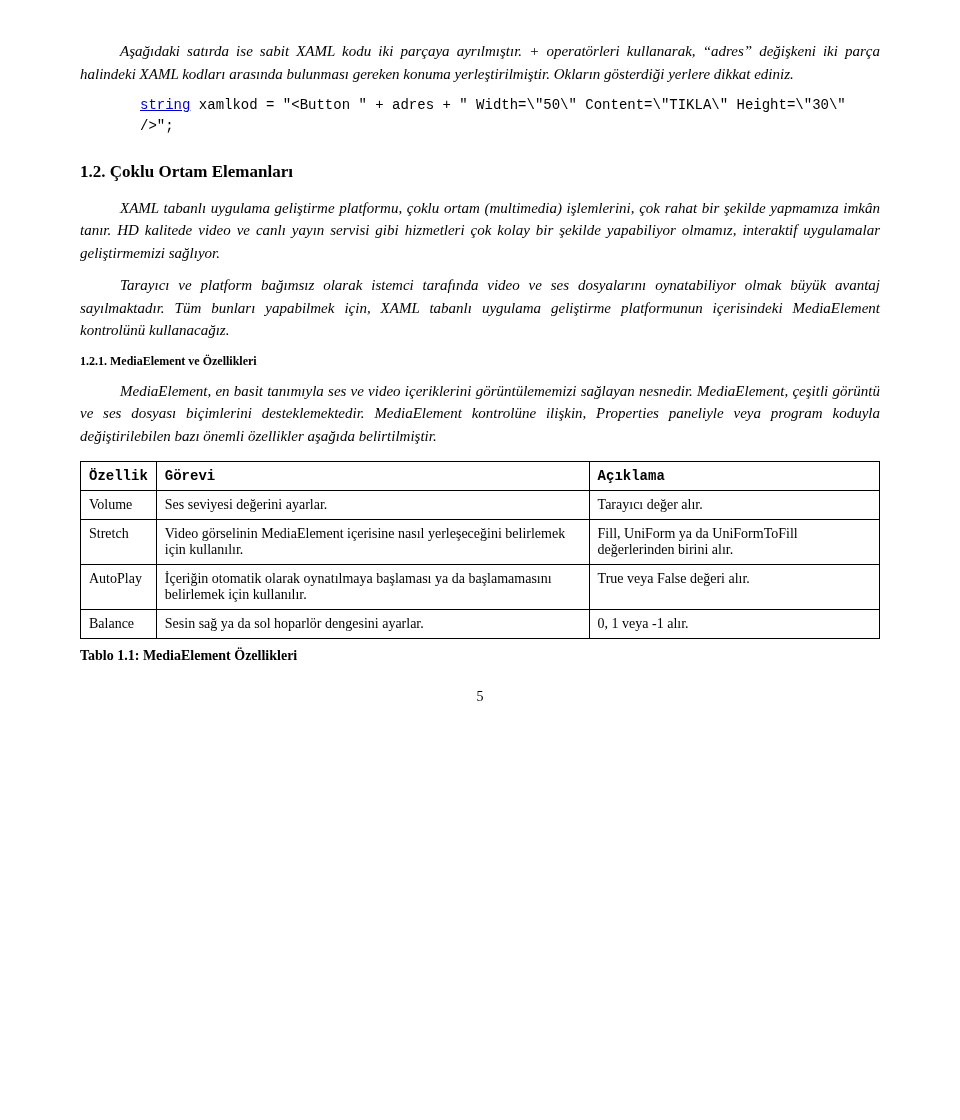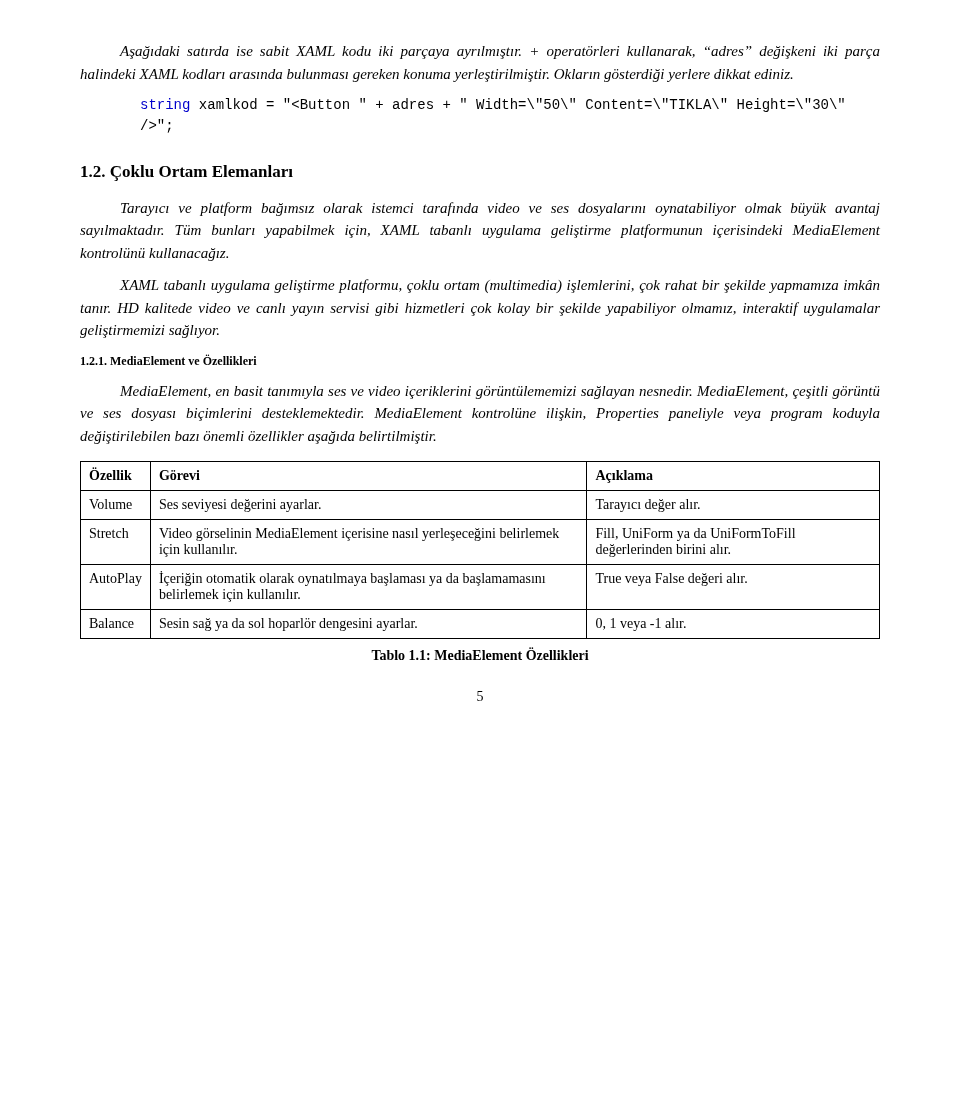--- a/index.html
+++ b/index.html
@@ -22,20 +22,21 @@
       margin-bottom: 10px;
     }
     .code-line {
       margin: 10px 0 16px 60px;
       font-family: "Courier New", Courier, monospace;
       font-size: 14px;
       line-height: 1.5;
     }
     .code-keyword {
       color: #0000cc;
+      text-decoration: underline;
     }
     .section-heading {
       font-size: 17px;
       font-weight: bold;
       margin: 22px 0 12px 0;
     }
     .subsection-heading {
       font-size: 12px;
       font-weight: bold;
       margin: 2px 0 10px 0;
@@ -53,23 +54,24 @@
     }
     table th, table td {
       border: 1px solid #000;
       padding: 6px 8px;
       vertical-align: top;
       text-align: left;
     }
     table th {
       font-weight: bold;
       background: #fff;
+      font-family: Liberation Mono, monospace;
     }
     .table-caption {
-      text-align: center;
+      text-align: left;
       font-weight: bold;
       font-size: 14px;
       margin-top: 4px;
       margin-bottom: 10px;
     }
     .page-number {
       text-align: center;
       font-size: 14px;
       margin-top: 20px;
     }
@@ -81,23 +83,23 @@
 
   <p class="indent">Aşağıdaki satırda ise sabit XAML kodu iki parçaya ayrılmıştır. + operatörleri kullanarak, “adres” değişkeni iki parça halindeki XAML kodları arasında bulunması gereken konuma yerleştirilmiştir. Okların gösterdiği yerlere dikkat ediniz.</p>
 
   <div class="code-line">
     <span class="code-keyword">string</span>
     <span> xamlkod = "&lt;Button " + adres + " Width=\"50\" Content=\"TIKLA\" Height=\"30\" /&gt;";</span>
   </div>
 
   <p class="section-heading">1.2. Çoklu Ortam Elemanları</p>
 
+  <p class="indent">XAML tabanlı uygulama geliştirme platformu, çoklu ortam (multimedia) işlemlerini, çok rahat bir şekilde yapmamıza imkân tanır. HD kalitede video ve canlı yayın servisi gibi hizmetleri çok kolay bir şekilde yapabiliyor olmamız, interaktif uygulamalar geliştirmemizi sağlıyor.</p>
+
   <p class="indent">Tarayıcı ve platform bağımsız olarak istemci tarafında video ve ses dosyalarını oynatabiliyor olmak büyük avantaj sayılmaktadır. Tüm bunları yapabilmek için, XAML tabanlı uygulama geliştirme platformunun içerisindeki MediaElement kontrolünü kullanacağız.</p>
-
-  <p class="indent">XAML tabanlı uygulama geliştirme platformu, çoklu ortam (multimedia) işlemlerini, çok rahat bir şekilde yapmamıza imkân tanır. HD kalitede video ve canlı yayın servisi gibi hizmetleri çok kolay bir şekilde yapabiliyor olmamız, interaktif uygulamalar geliştirmemizi sağlıyor.</p>
 
   <p class="subsection-heading">1.2.1. MediaElement ve Özellikleri</p>
 
   <p class="indent">MediaElement, en basit tanımıyla ses ve video içeriklerini görüntülememizi sağlayan nesnedir. MediaElement, çeşitli görüntü ve ses dosyası biçimlerini desteklemektedir. MediaElement kontrolüne ilişkin, Properties paneliyle veya program koduyla değiştirilebilen bazı önemli özellikler aşağıda belirtilmiştir.</p>
 
   <table>
     <thead>
       <tr>
         <th>Özellik</th>
         <th>Görevi</th>

